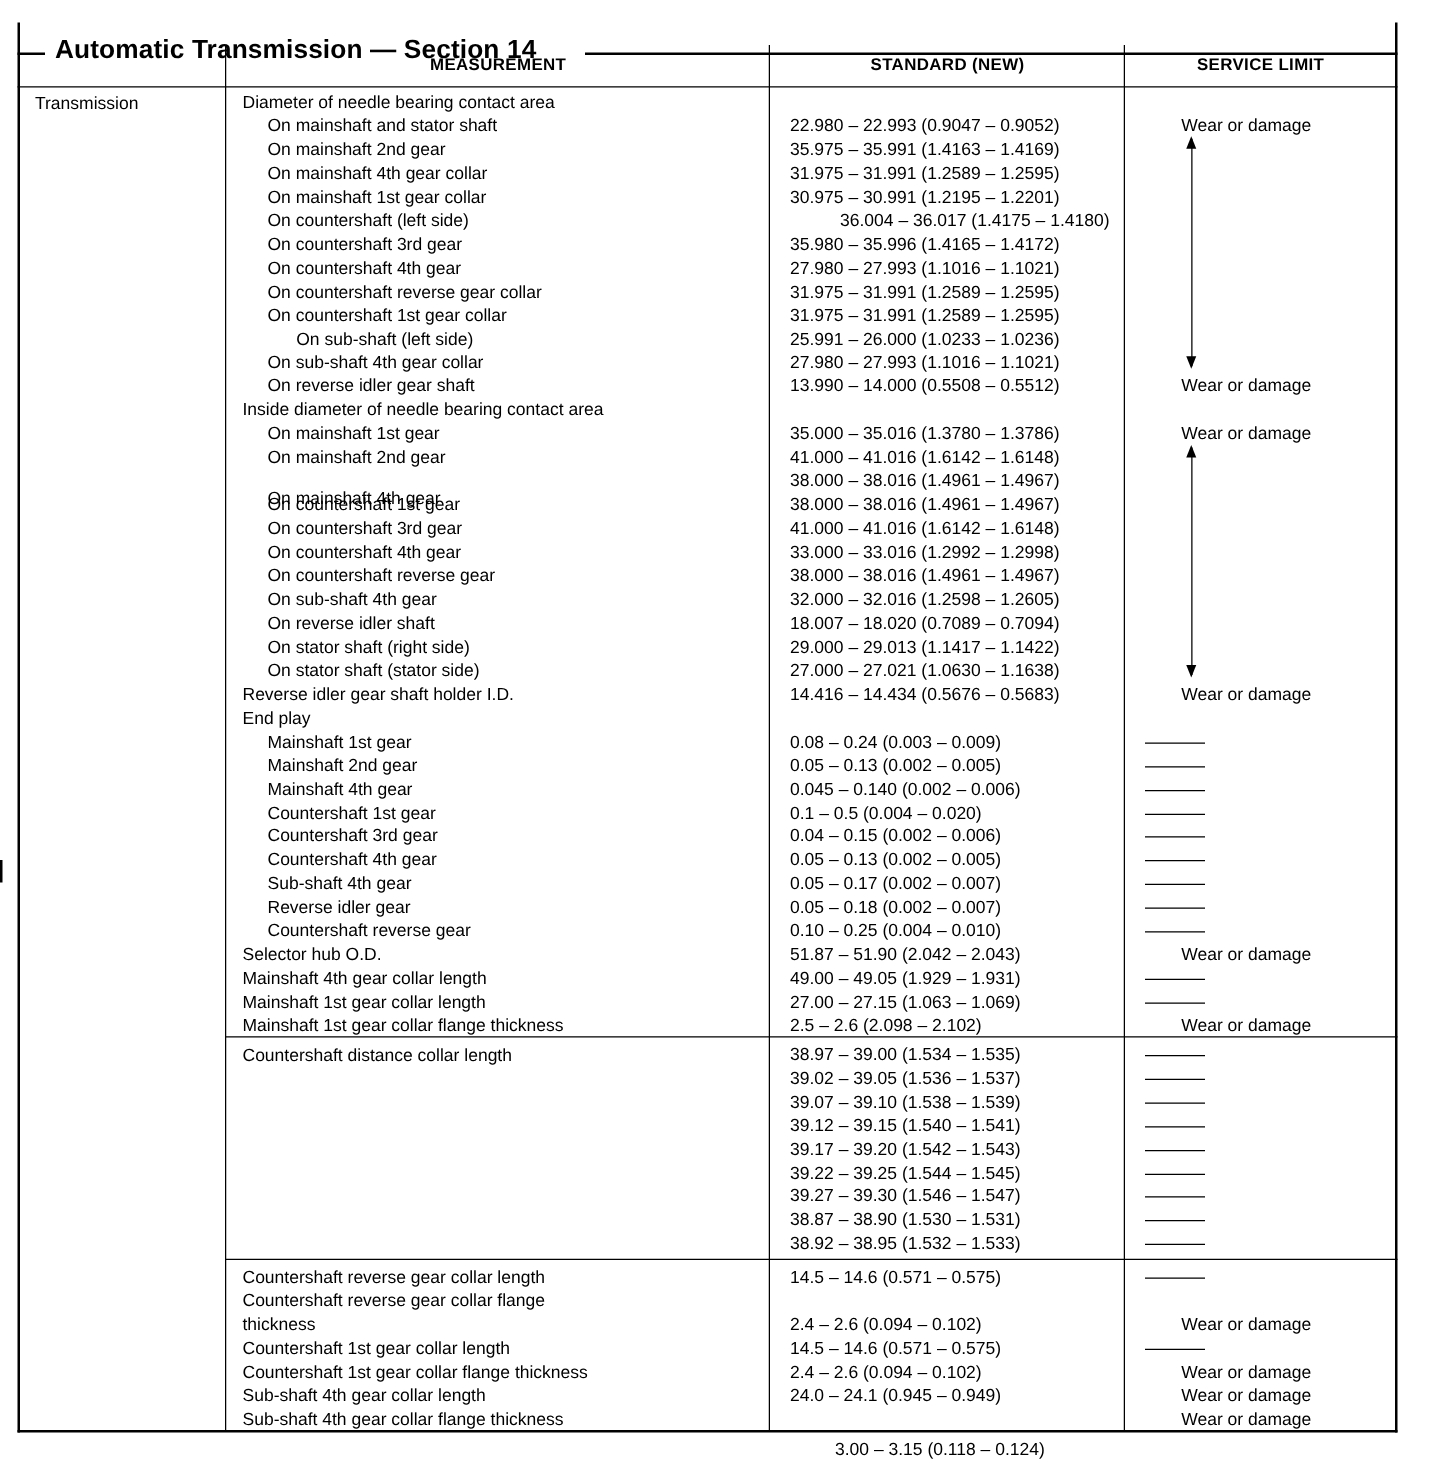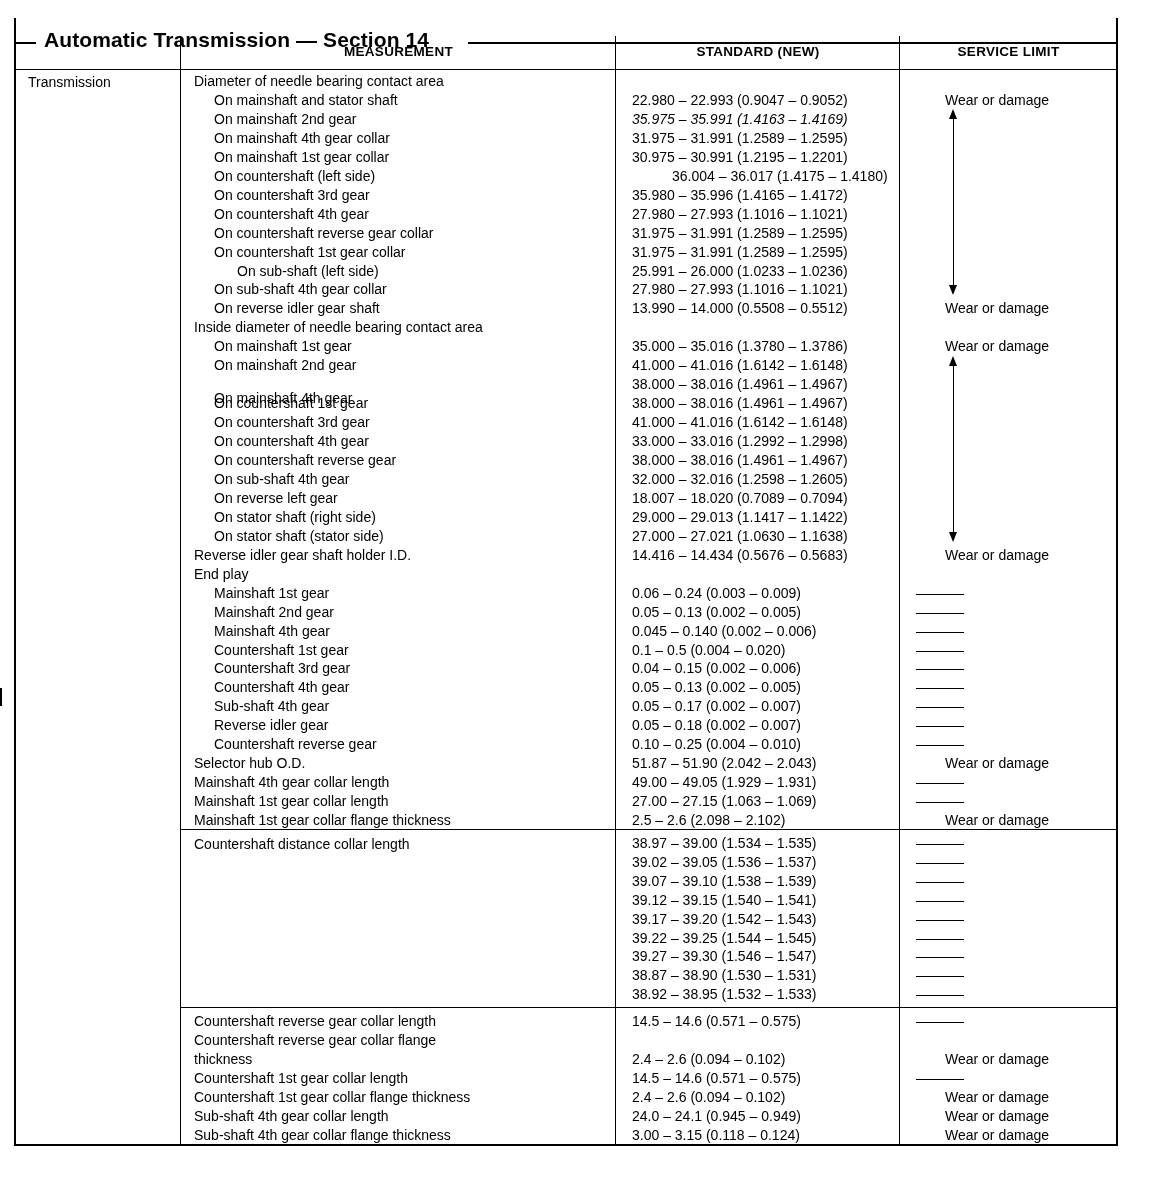--- a/index.html
+++ b/index.html
@@ -59,21 +59,21 @@
 <div class="hdr" style="left:901px; width:215px;">SERVICE LIMIT</div>
 
 <div class="cat">Transmission</div>
 
 <div id="group1">
     <div class="row m" style="top: 72px;">Diameter of needle bearing contact area</div>
     <div class="row m sub" style="top: 91px;">On mainshaft and stator shaft</div>
     <div class="row s" style="top: 91px;">22.980 – 22.993 (0.9047 – 0.9052)</div>
     <div class="row l" style="top: 91px;">Wear or damage</div>
     <div class="row m sub" style="top: 110px;">On mainshaft 2nd gear</div>
-    <div class="row s" style="top: 110px; font-style: italic;">35.975 – 35.991 (1.4163 – 1.4169)</div>
+    <div class="row s" style="top: 110px;">35.975 – 35.991 (1.4163 – 1.4169)</div>
     <div class="row m sub" style="top: 129px;">On mainshaft 4th gear collar</div>
     <div class="row s" style="top: 129px;">31.975 – 31.991 (1.2589 – 1.2595)</div>
     <div class="row m sub" style="top: 148px;">On mainshaft 1st gear collar</div>
     <div class="row s" style="top: 148px;">30.975 – 30.991 (1.2195 – 1.2201)</div>
     <div class="row m sub" style="top: 167px;">On countershaft (left side)</div>
     <div class="row s" style="top: 167px; margin-left: 40px;">36.004 – 36.017 (1.4175 – 1.4180)</div>
     <div class="row m sub" style="top: 186px;">On countershaft 3rd gear</div>
     <div class="row s" style="top: 186px;">35.980 – 35.996 (1.4165 – 1.4172)</div>
     <div class="row m sub" style="top: 205px;">On countershaft 4th gear</div>
     <div class="row s" style="top: 205px;">27.980 – 27.993 (1.1016 – 1.1021)</div>
@@ -99,32 +99,32 @@
     <div class="row m sub" style="top: 394px;">On countershaft 1st gear</div>
     <div class="row s" style="top: 394px;">38.000 – 38.016 (1.4961 – 1.4967)</div>
     <div class="row m sub" style="top: 413px;">On countershaft 3rd gear</div>
     <div class="row s" style="top: 413px;">41.000 – 41.016 (1.6142 – 1.6148)</div>
     <div class="row m sub" style="top: 432px;">On countershaft 4th gear</div>
     <div class="row s" style="top: 432px;">33.000 – 33.016 (1.2992 – 1.2998)</div>
     <div class="row m sub" style="top: 451px;">On countershaft reverse gear</div>
     <div class="row s" style="top: 451px;">38.000 – 38.016 (1.4961 – 1.4967)</div>
     <div class="row m sub" style="top: 470px;">On sub-shaft 4th gear</div>
     <div class="row s" style="top: 470px;">32.000 – 32.016 (1.2598 – 1.2605)</div>
-    <div class="row m sub" style="top: 489px;">On reverse left gear</div>
+    <div class="row m sub" style="top: 489px;">On reverse idler shaft</div>
     <div class="row s" style="top: 489px;">18.007 – 18.020 (0.7089 – 0.7094)</div>
     <div class="row m sub" style="top: 508px;">On stator shaft (right side)</div>
     <div class="row s" style="top: 508px;">29.000 – 29.013 (1.1417 – 1.1422)</div>
     <div class="row m sub" style="top: 527px;">On stator shaft (stator side)</div>
     <div class="row s" style="top: 527px;">27.000 – 27.021 (1.0630 – 1.1638)</div>
     <div class="row m" style="top: 546px;">Reverse idler gear shaft holder I.D.</div>
     <div class="row s" style="top: 546px;">14.416 – 14.434 (0.5676 – 0.5683)</div>
     <div class="row l" style="top: 546px;">Wear or damage</div>
     <div class="row m" style="top: 565px;">End play</div>
     <div class="row m sub" style="top: 584px;">Mainshaft 1st gear</div>
-    <div class="row s" style="top: 584px;">0.06 – 0.24 (0.003 – 0.009)</div>
+    <div class="row s" style="top: 584px;">0.08 – 0.24 (0.003 – 0.009)</div>
     <div class="dash" style="top: 594px; left: 916px;"></div>
     <div class="row m sub" style="top: 603px;">Mainshaft 2nd gear</div>
     <div class="row s" style="top: 603px;">0.05 – 0.13 (0.002 – 0.005)</div>
     <div class="dash" style="top: 613px; left: 916px;"></div>
     <div class="row m sub" style="top: 622px;">Mainshaft 4th gear</div>
     <div class="row s" style="top: 622px;">0.045 – 0.140 (0.002 – 0.006)</div>
     <div class="dash" style="top: 632px; left: 916px;"></div>
     <div class="row m sub" style="top: 641px;">Countershaft 1st gear</div>
     <div class="row s" style="top: 641px;">0.1 – 0.5 (0.004 – 0.020)</div>
     <div class="dash" style="top: 651px; left: 916px;"></div>
@@ -188,18 +188,18 @@
     <div class="row m" style="top: 1069px;">Countershaft 1st gear collar length</div>
     <div class="row s" style="top: 1069px;">14.5 – 14.6 (0.571 – 0.575)</div>
     <div class="dash" style="top: 1079px; left: 916px;"></div>
     <div class="row m" style="top: 1088px;">Countershaft 1st gear collar flange thickness</div>
     <div class="row s" style="top: 1088px;">2.4 – 2.6 (0.094 – 0.102)</div>
     <div class="row l" style="top: 1088px;">Wear or damage</div>
     <div class="row m" style="top: 1107px;">Sub-shaft 4th gear collar length</div>
     <div class="row s" style="top: 1107px;">24.0 – 24.1 (0.945 – 0.949)</div>
     <div class="row l" style="top: 1107px;">Wear or damage</div>
     <div class="row m" style="top: 1126px;">Sub-shaft 4th gear collar flange thickness</div>
-    <div class="row s" style="top: 1126px;">3.00 – 3.15 (0.118 – 0.124)</div>
+    <div class="row s" style="top: 1150px; margin-left: 36px;">3.00 – 3.15 (0.118 – 0.124)</div>
     <div class="row l" style="top: 1126px;">Wear or damage</div>
   </div>
 
 <div class="arrow" style="top:111px; height:182px;"></div>
 <div class="arrow" style="top:358px; height:182px;"></div>
 
 </body></html>

